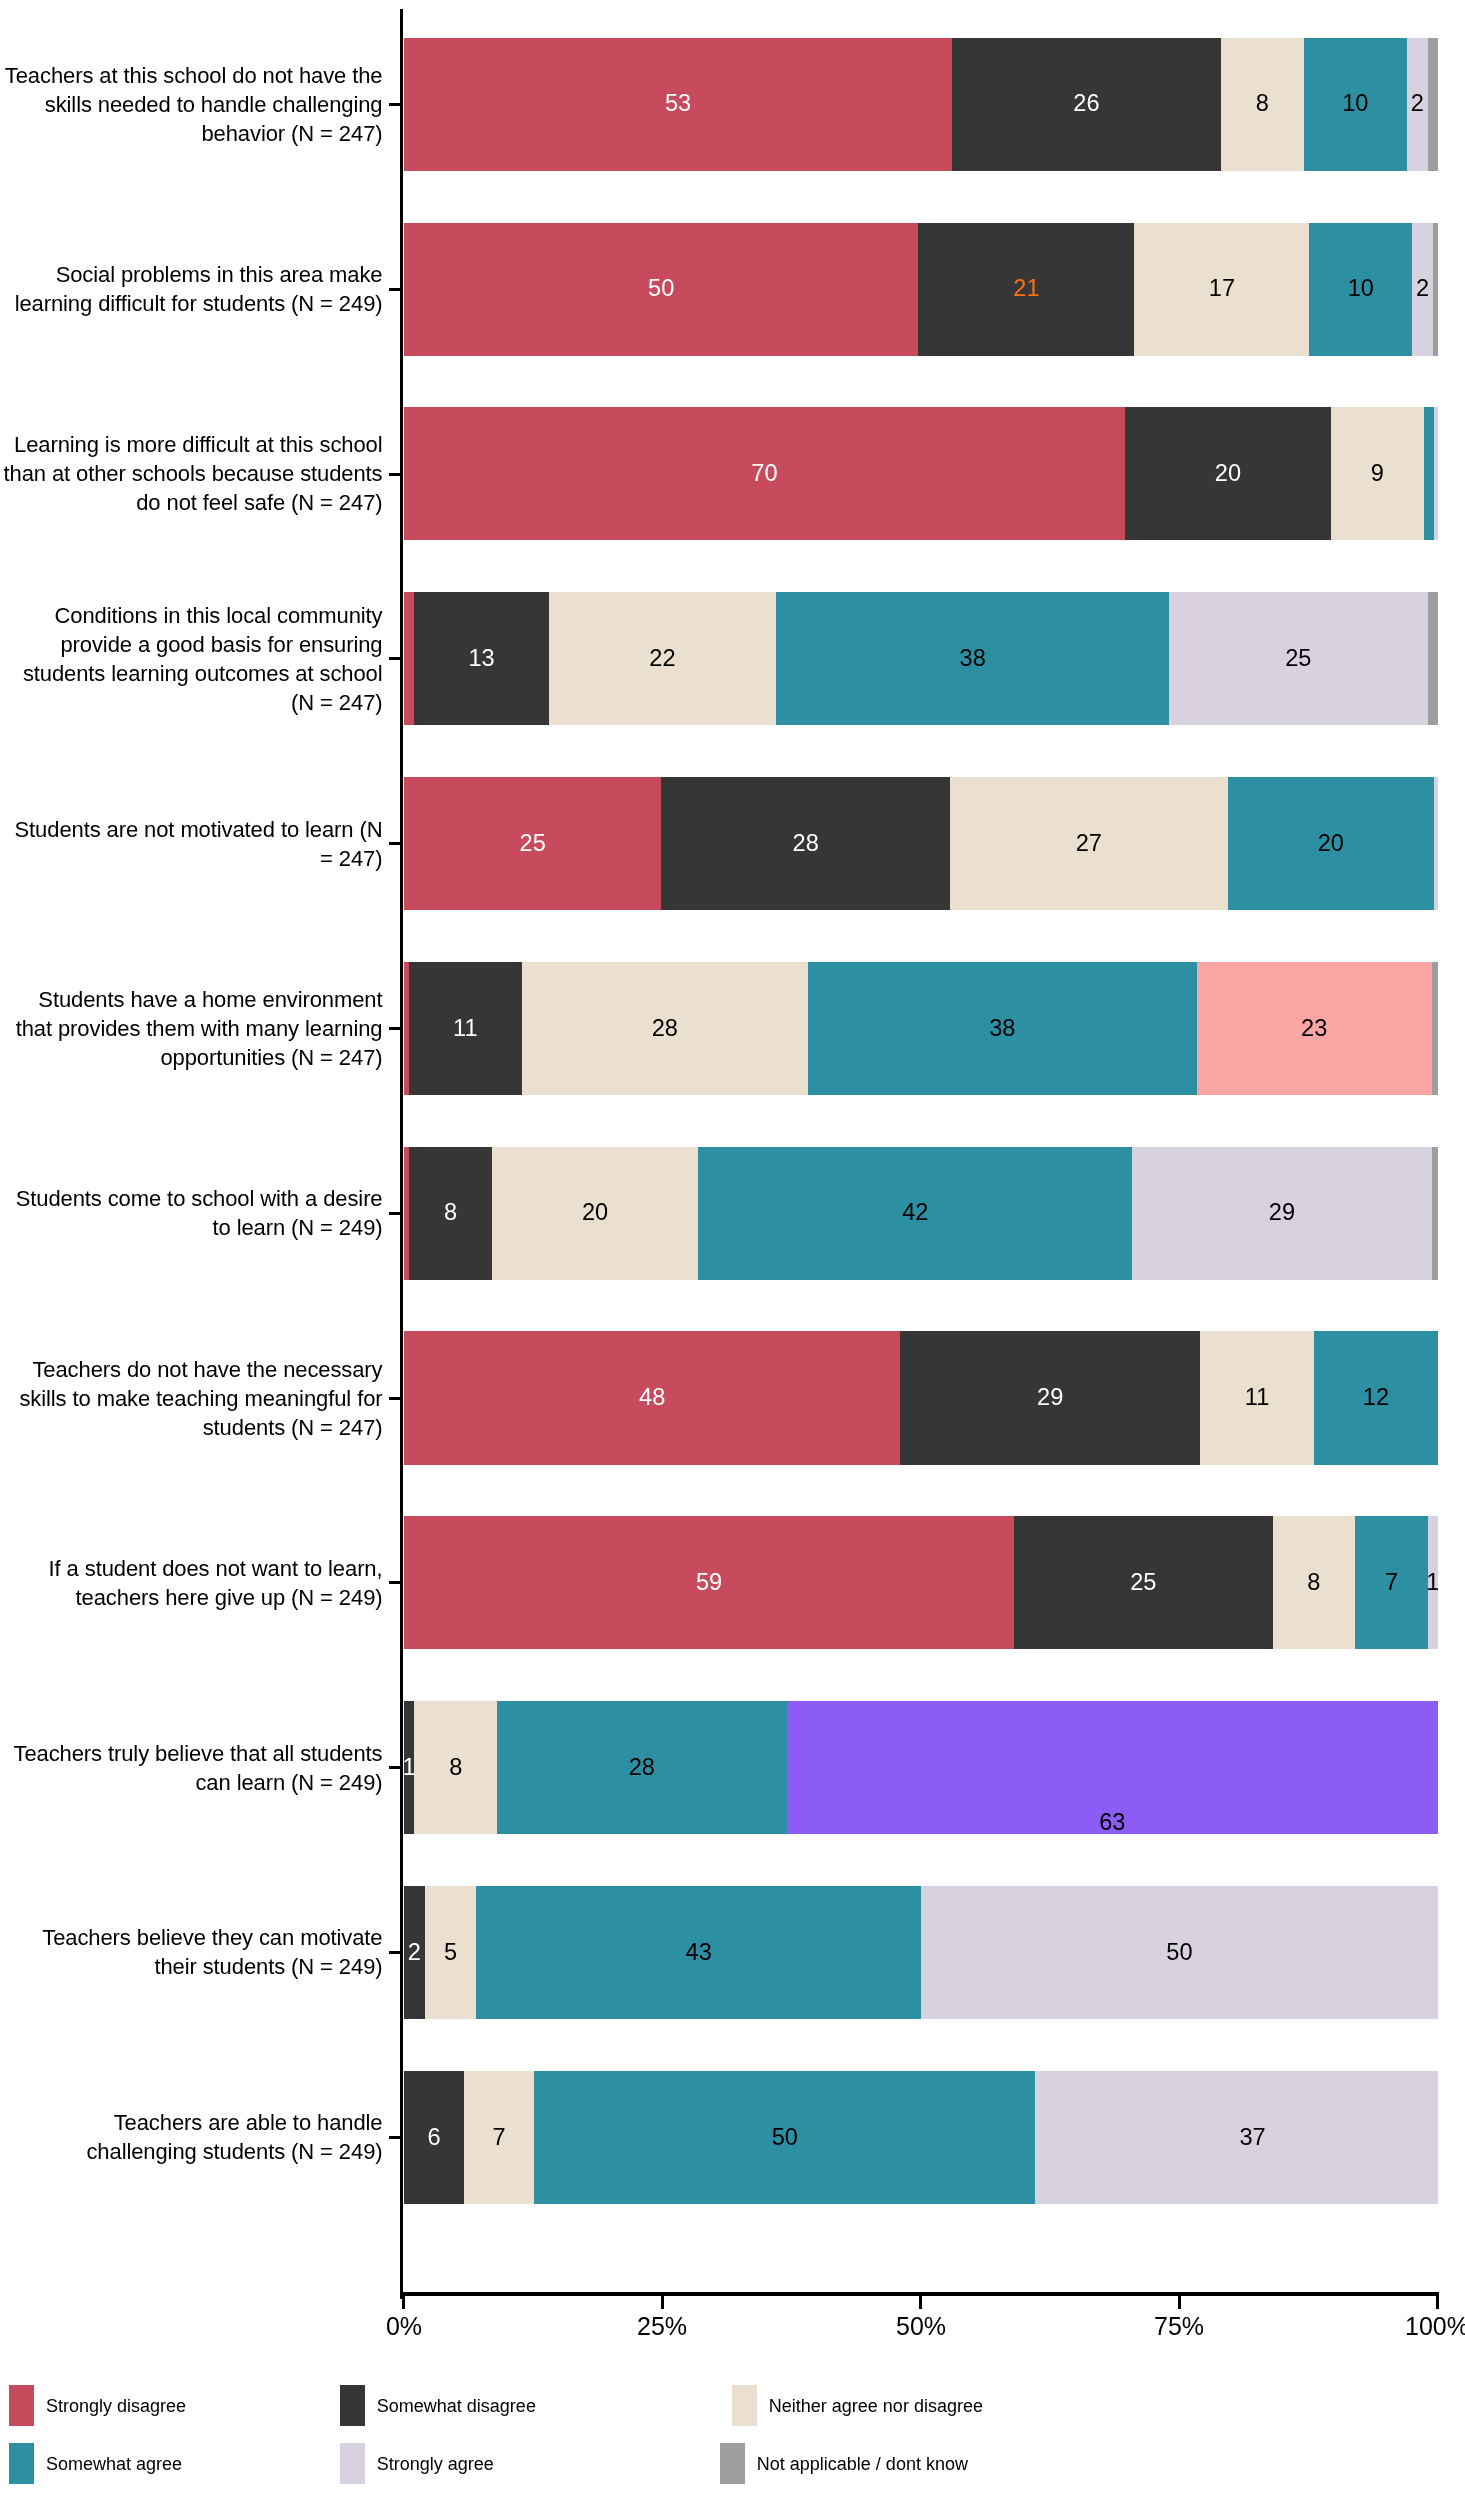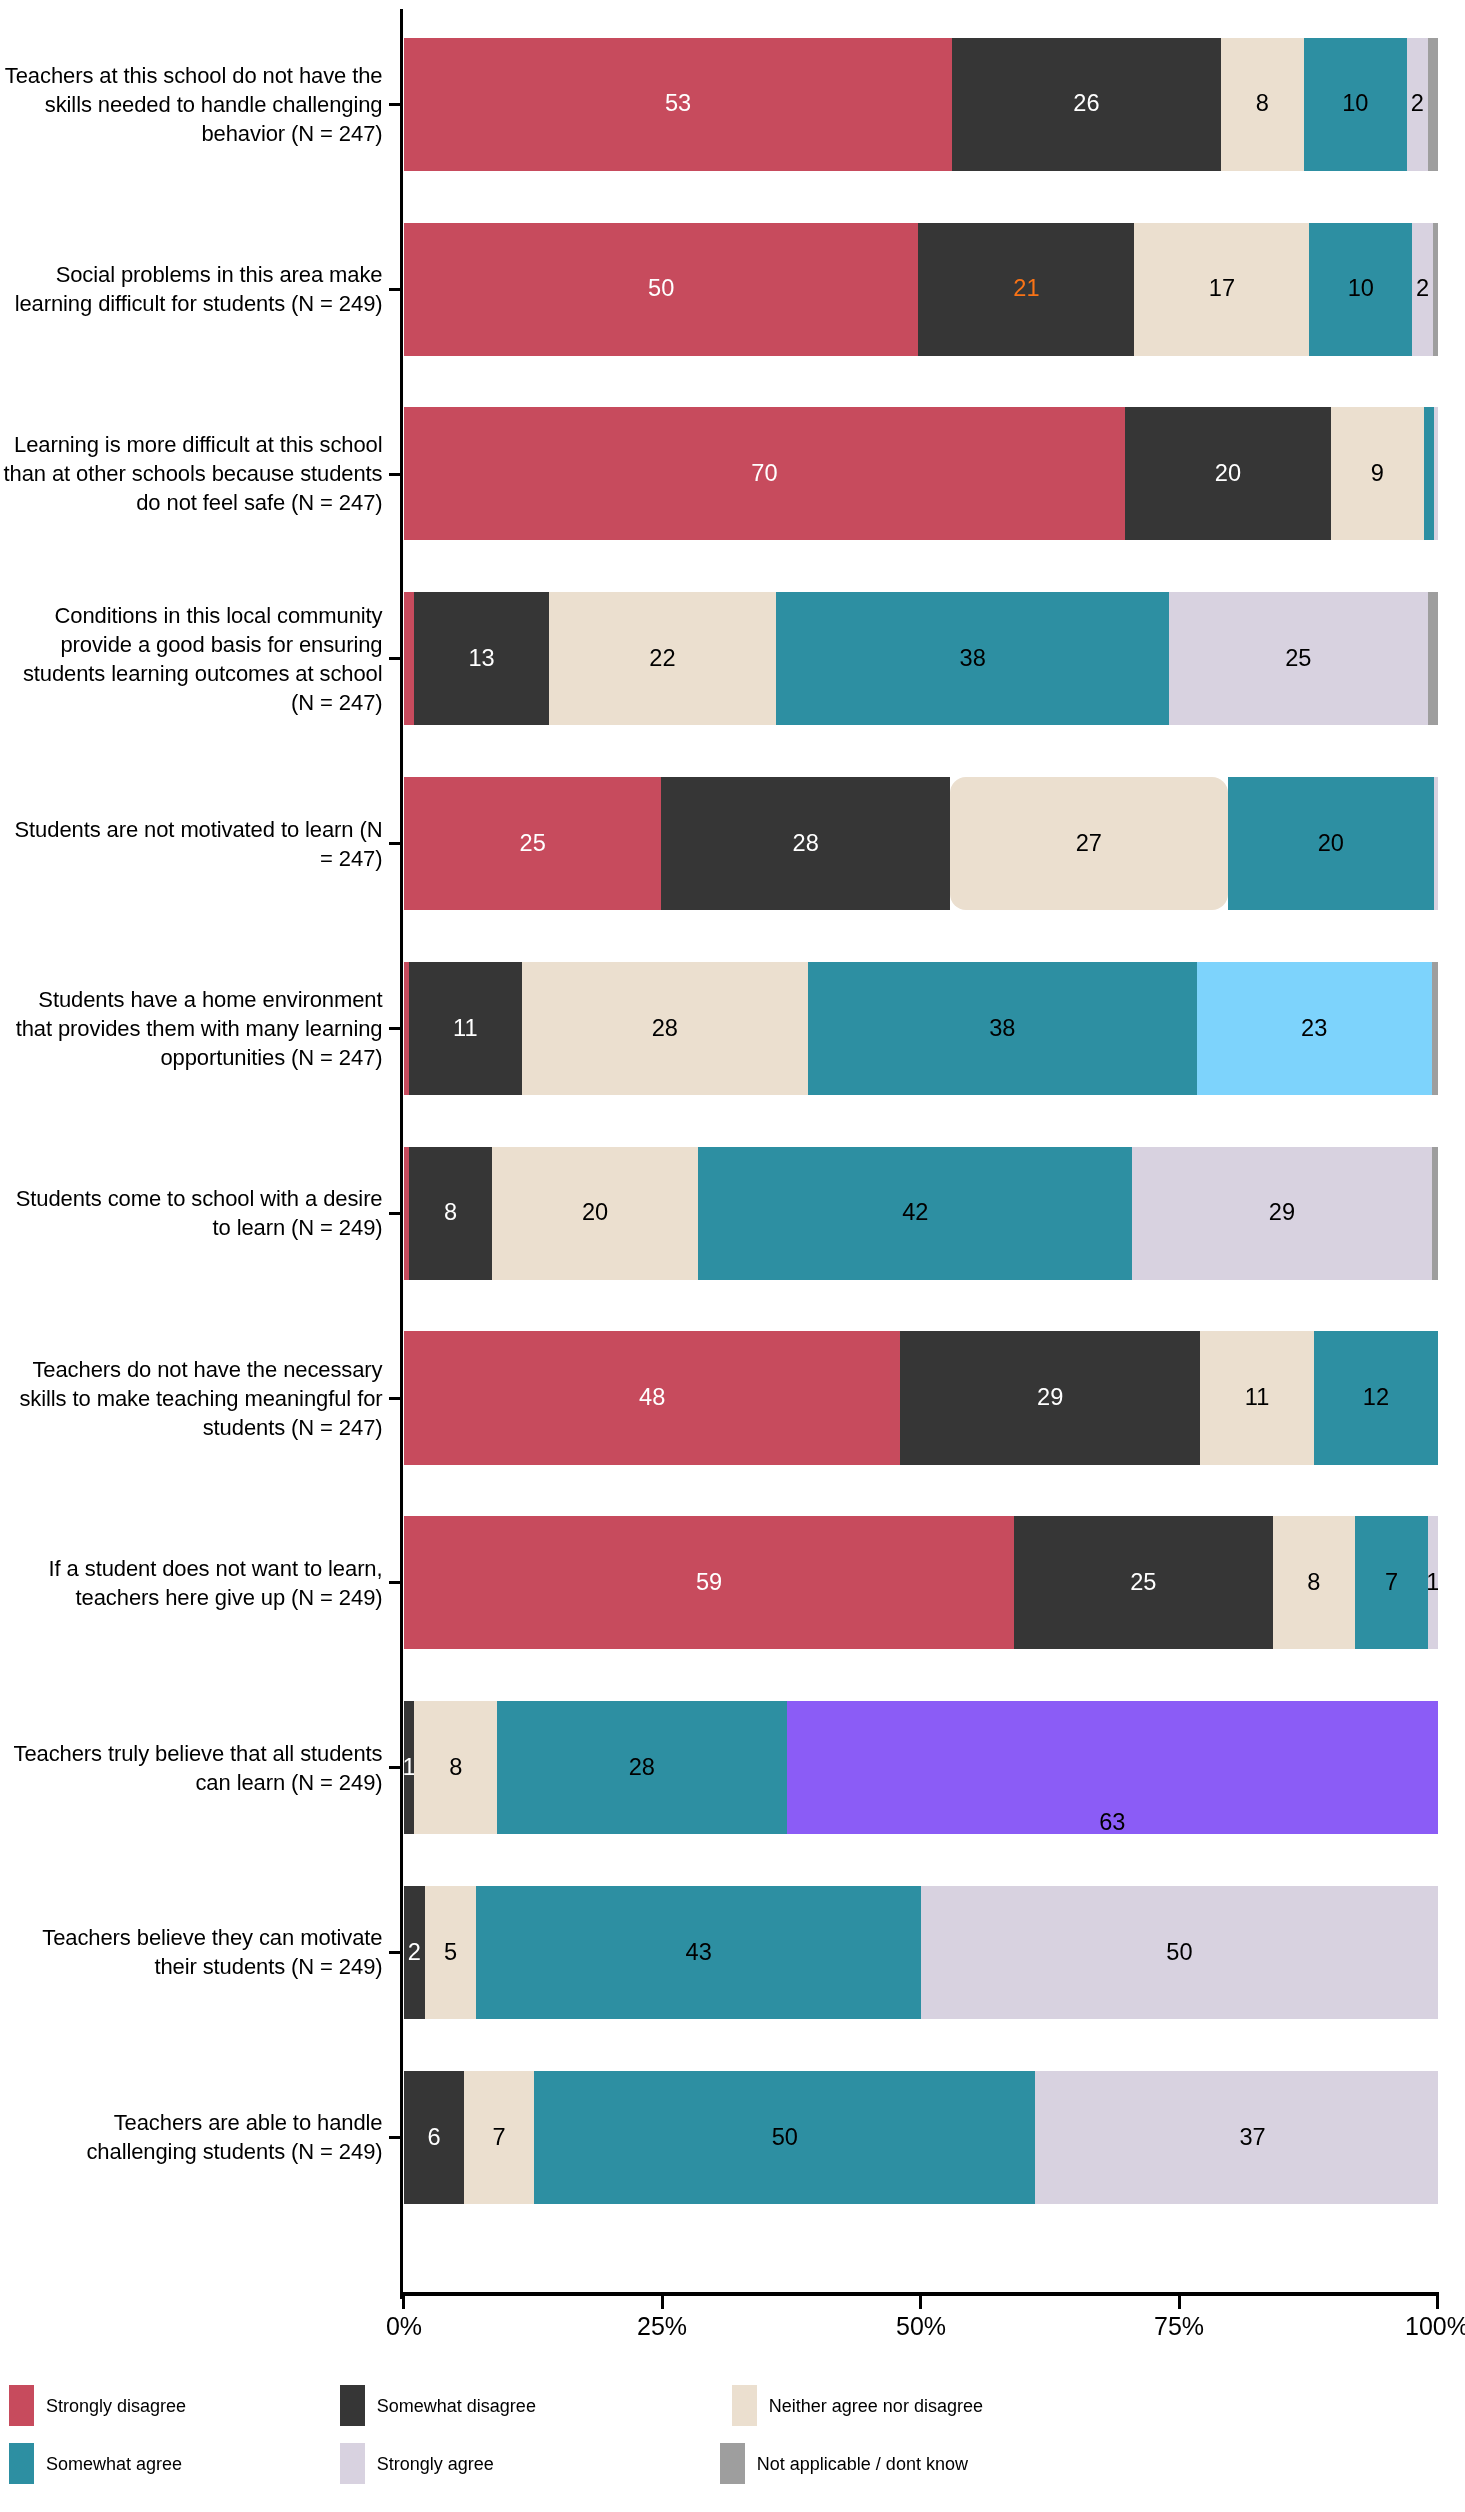--- a/index.html
+++ b/index.html
@@ -193,42 +193,42 @@
           </div>
         </div>
         <div class="bar-row">
           <div class="bar-track">
             <div class="seg" style="width: 24.9004%; background: rgb(199, 75, 93);">
               <span style="color: rgb(255, 255, 255);">25</span>
             </div>
             <div class="seg" style="width: 27.8884%; background: rgb(54, 54, 54);">
               <span style="color: rgb(255, 255, 255);">28</span>
             </div>
-            <div class="seg" style="width: 26.8924%; background: rgb(235, 223, 207); border-radius: 16px;">
+            <div class="seg" style="width: 26.8924%; background: rgb(235, 223, 207);">
               <span style="color: rgb(0, 0, 0);">27</span>
             </div>
             <div class="seg" style="width: 19.9203%; background: rgb(45, 143, 162);">
               <span style="color: rgb(0, 0, 0);">20</span>
             </div>
             <div class="seg" style="width: 0.398406%; background: rgb(216, 210, 224);"></div>
           </div>
         </div>
         <div class="bar-row">
           <div class="bar-track">
             <div class="seg" style="width: 0.49456%; background: rgb(199, 75, 93);"></div>
             <div class="seg" style="width: 10.8803%; background: rgb(54, 54, 54);">
               <span style="color: rgb(255, 255, 255);">11</span>
             </div>
             <div class="seg" style="width: 27.6954%; background: rgb(235, 223, 207);">
               <span style="color: rgb(0, 0, 0);">28</span>
             </div>
             <div class="seg" style="width: 37.5865%; background: rgb(45, 143, 162);">
               <span style="color: rgb(0, 0, 0);">38</span>
             </div>
-            <div class="seg" style="width: 22.7498%; background: #7dd3fc;">
+            <div class="seg" style="width: 22.7498%; background: #fca5a5;">
               <span style="color: rgb(0, 0, 0);">23</span>
             </div>
             <div class="seg" style="width: 0.593472%; background: rgb(158, 158, 158);"></div>
           </div>
         </div>
         <div class="bar-row">
           <div class="bar-track">
             <div class="seg" style="width: 0.4995%; background: rgb(199, 75, 93);"></div>
             <div class="seg" style="width: 7.99201%; background: rgb(54, 54, 54);">
               <span style="color: rgb(255, 255, 255);">8</span>

